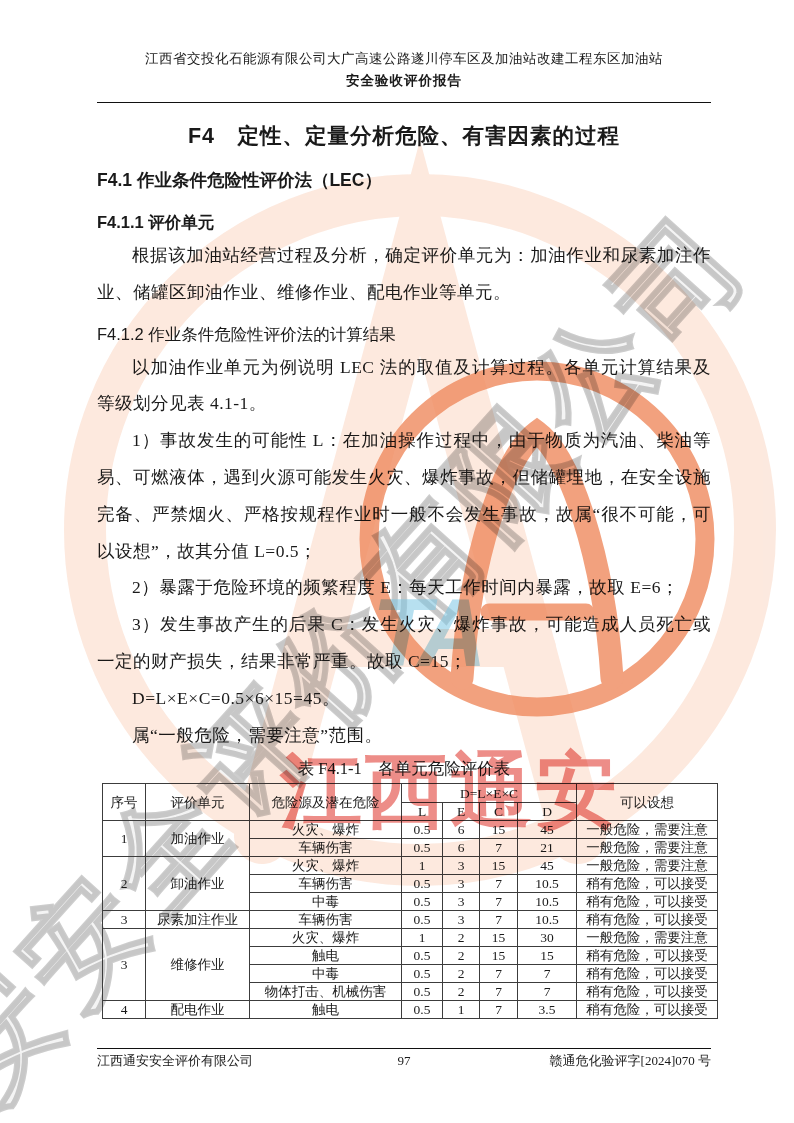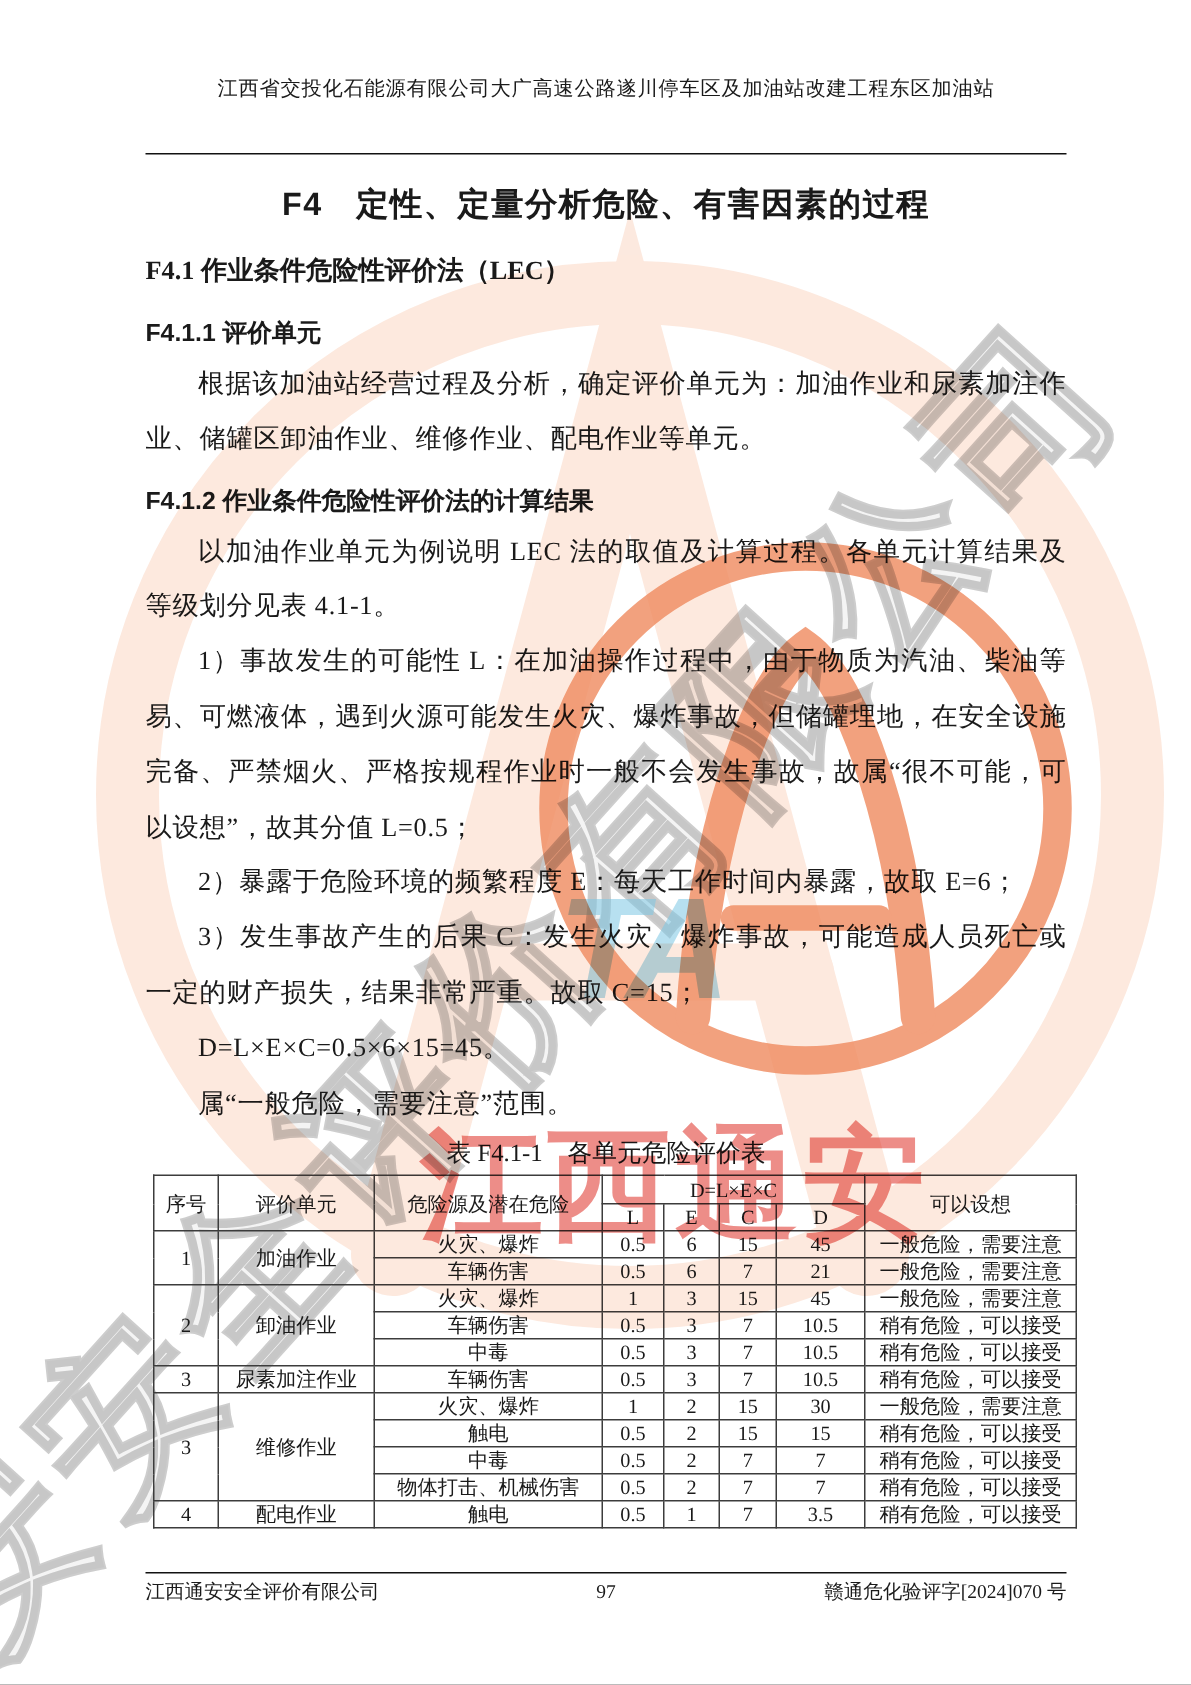--- a/index.html
+++ b/index.html
@@ -12,26 +12,26 @@
   
   .hdr { position:absolute; top:48px; left:97px; width:614px; text-align:center; }
   .hdr-line1 { font-size:13.5px; line-height:22px; letter-spacing:0.5px; }
   .hdr-line2 { font-size:13.5px; line-height:22px; font-weight:bold; letter-spacing:1px; }
   .hdr-rule { position:absolute; top:102px; left:97px; width:614px; height:0;
               border-top:1.6px solid #111; }
   
   .content { position:absolute; top:103px; left:97px; width:614px; z-index:2; }
   .title { margin:16px 0 12px; text-align:center; font-family:"Liberation Sans","DejaVu Sans",sans-serif;
            font-weight:bold; font-size:21.5px; line-height:34px; letter-spacing:1px; }
-  .h-sec  { margin:4px 0 0; font-family:Liberation Serif, serif;
+  .h-sec  { margin:4px 0 0; font-family:Liberation Sans, sans-serif;
             font-weight:bold; font-size:17.5px; line-height:30px; }
   .h-sub1 { margin:12px 0 0; font-family:"Liberation Sans","DejaVu Sans",sans-serif;
             font-weight:bold; font-size:16.5px; line-height:30px; }
   .h-sub2 { margin:8px 0 0; font-family:"Liberation Sans","DejaVu Sans",sans-serif;
-            font-weight:bold; font-size:16.5px; line-height:30px; }
+            font-weight:normal; font-size:16.5px; line-height:30px; }
   .para { margin:0; font-size:17.5px; line-height:36.8px; letter-spacing:0.5px;
           text-align:justify; text-indent:2em; }
   
   .tbl-caption { margin:2px 0 0; text-align:center; font-size:16.5px; line-height:28px; }
   table.lec { border-collapse:collapse; table-layout:fixed; width:615px; margin:0 0 0 5px;
               font-size:13.5px; }
   table.lec th, table.lec td { border:1px solid #3c3c3c; padding:0; text-align:center;
               vertical-align:middle; font-weight:normal; line-height:1.15; }
   table.lec { border:1.5px solid #2a2a2a; }
   tr.hrow1 { height:19px; } tr.hrow2 { height:18px; } tr.brow { height:18px; }
@@ -70,20 +70,21 @@
 <body>
 
 <div class="page">
 
   <div class="wm wm-diagonal">江西通安安全评价有限公司</div>
 
   <div class="wm wm-blue">TA</div>
 
   <div class="hdr">
     <div class="hdr-line1">江西省交投化石能源有限公司大广高速公路遂川停车区及加油站改建工程东区加油站</div>
+    <div class="hdr-line2">安全验收评价报告</div>
   </div>
   <div class="hdr-rule"></div>
 
   <div class="content">
     <div class="title">F4　定性、定量分析危险、有害因素的过程</div>
     <div class="h-sec">F4.1 作业条件危险性评价法（LEC）</div>
     <div class="h-sub1">F4.1.1 评价单元</div>
     <p class="para">根据该加油站经营过程及分析，确定评价单元为：加油作业和尿素加注作业、储罐区卸油作业、维修作业、配电作业等单元。</p>
     <div class="h-sub2">F4.1.2 作业条件危险性评价法的计算结果</div>
     <p class="para">以加油作业单元为例说明 LEC 法的取值及计算过程。各单元计算结果及等级划分见表 4.1-1。</p>

